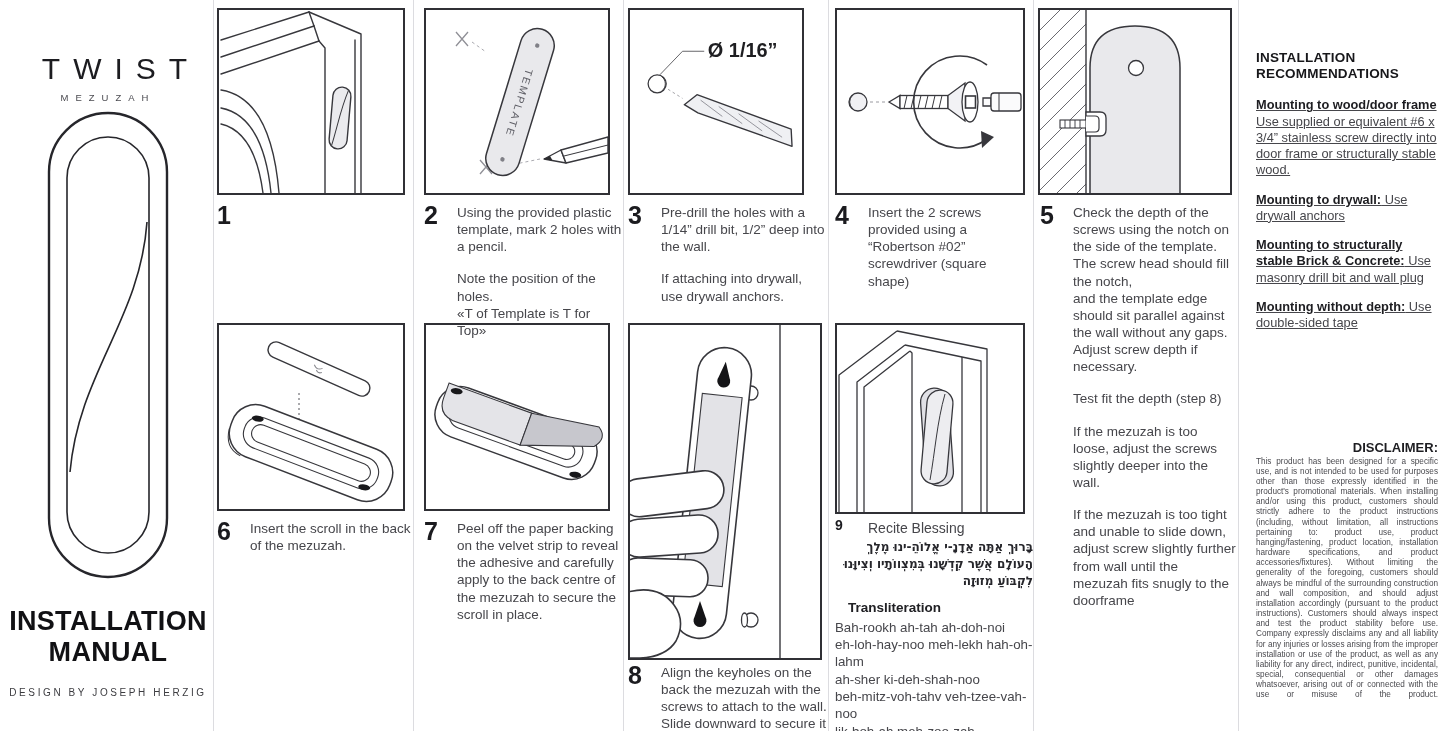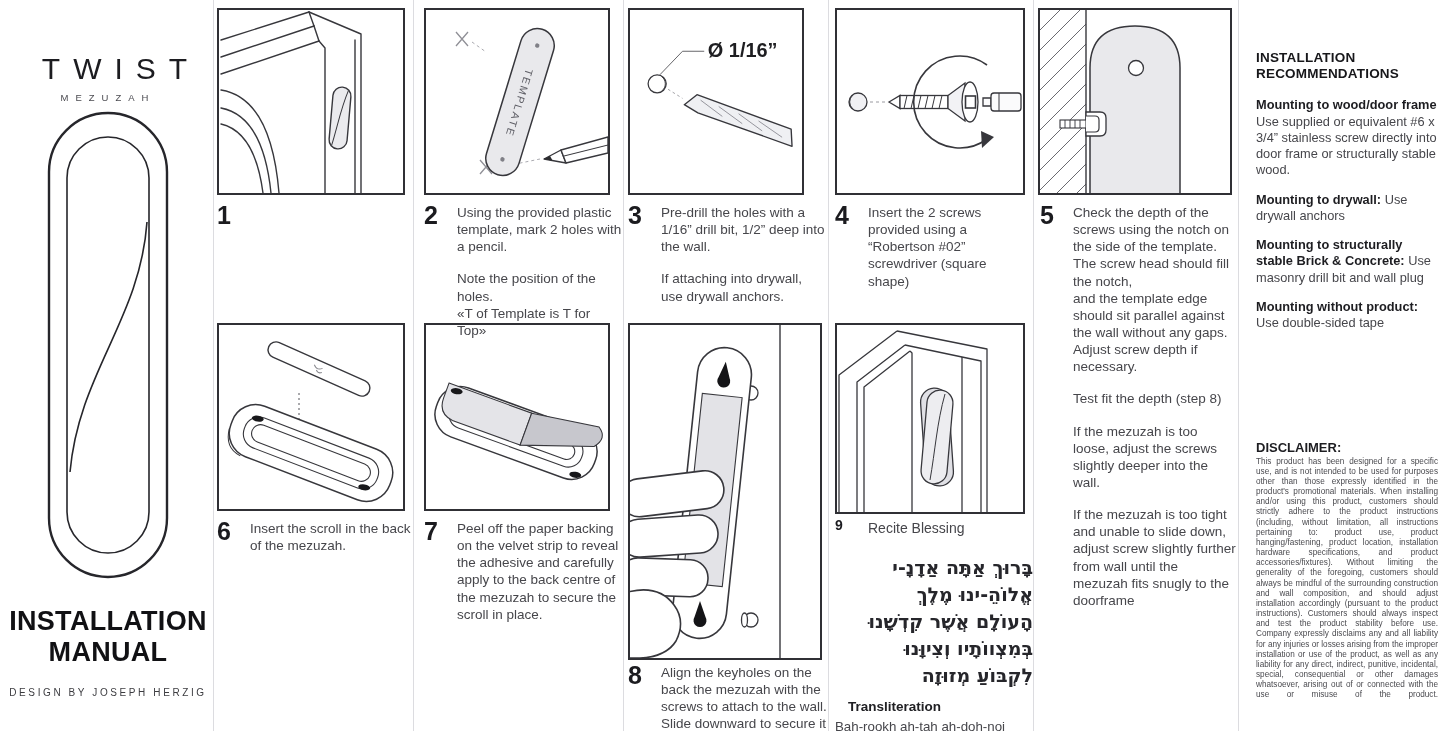--- a/index.html
+++ b/index.html
@@ -23,34 +23,34 @@
   
   .step{position:absolute;display:flex;gap:9px;}
   .num{font-weight:800;font-size:25px;line-height:.95;color:#1b1b1f;min-width:24px;flex:none;}
   .stext{font-size:13.5px;line-height:1.27;color:#46464b;}
   .stext p{margin:0 0 15px;white-space:pre-line;}
   .stext p:last-child{margin-bottom:0;}
   
   .bless{position:absolute;font-size:13.3px;line-height:1.3;color:#46464b;}
   .bless .row9{display:flex;gap:9px;align-items:flex-start;}
   .bless .row9 span{margin-top:5px;font-size:14px;}
-  .hebrew{direction:rtl;text-align:right;white-space:pre-line;margin-top:17px;
-          font-family:"DejaVu Sans",sans-serif;font-size:19px;font-weight:600;
+  .hebrew{direction:rtl;text-align:right;white-space:pre-line;margin-top:2px;
+          font-family:"DejaVu Sans",sans-serif;font-size:12px;font-weight:600;
           line-height:1.42;color:#26262b;}
   .sub-h{font-weight:700;color:#202024;margin:9px 13px 2px;font-size:13.5px;}
   .pre{white-space:pre-line;}
   
   .rcol{position:absolute;left:1256px;width:182px;font-size:12.8px;line-height:1.27;color:#46464b;}
   .rec-title{font-weight:700;font-size:13.5px;line-height:1.2;letter-spacing:.2px;
              color:#17171a;white-space:pre-line;margin:0 0 15px;}
-  .rec{margin:12px 0 13px;}
+  .rec{margin:12px 0 13px;text-decoration:underline;}
   .rec b,.note b,.legal-h{color:#1d1d21;font-weight:700;}
   .block{display:block;}
   .note-body{margin-top:1px;font-size:13.2px;line-height:1.3;}
-  .legal-h{font-size:13px;}
+  .legal-h{font-size:13px;text-align:right;}
   .legal{font-size:8.2px;line-height:1.24;text-align:justify;
          text-align-last:justify;color:#4a4a4f;}
   svg text{font-family:"Liberation Sans",sans-serif;}
 </style>
 </head>
 <body>
 
 <div class="page">
 
   <div class="divider" style="left:213px"></div>
@@ -291,21 +291,21 @@
     <div class="stext">
       <p>Using the provided plastic template, mark 2 holes with a pencil.</p>
       <p>Note the position of the holes.
 «T of Template is T for Top»</p>
     </div>
   </div>
 
   <div class="step" style="left:628px;top:204px;width:198px">
     <span class="num">3</span>
     <div class="stext">
-      <p>Pre-drill the holes with a 1/16” drill bit, 1/2” deep into the wall.</p>
+      <p>Pre-drill the holes with a 1/14” drill bit, 1/2” deep into the wall.</p>
       <p>If attaching into drywall, use drywall anchors.</p>
     </div>
   </div>
 
   <div class="step" style="left:835px;top:204px;width:194px">
     <span class="num">4</span>
     <div class="stext">
         <p>Insert the 2 screws provided using a “Robertson #02” screwdriver (square shape)</p>
       </div>
   </div>
@@ -365,21 +365,21 @@
     <p class="rec">
       <b class="block">Mounting to wood/door frame</b><span>Use supplied or equivalent #6 x 3/4” stainless screw directly into door frame or structurally stable wood.</span>
     </p>
     <p class="rec">
       <b>Mounting to drywall:</b><span> Use drywall anchors</span>
     </p>
     <p class="rec">
       <b>Mounting to structurally stable Brick &amp; Concrete:</b><span> Use masonry drill bit and wall plug</span>
     </p>
     <p class="rec">
-      <b>Mounting without product:</b><span> Use double-sided tape</span>
+      <b>Mounting without depth:</b><span> Use double-sided tape</span>
     </p>
   </div>
 
 
   <div class="rcol" style="top:440px">
     <b class="legal-h block">DISCLAIMER:</b>
     <div class="legal">This product has been designed for a specific use, and is not intended to be used for purposes other than those expressly identified in the product's promotional materials. When installing and/or using this product, customers should strictly adhere to the product instructions (including, without limitation, all instructions pertaining to: product use, product hanging/fastening, product location, installation hardware specifications, and product accessories/fixtures). Without limiting the generality of the foregoing, customers should always be mindful of the surrounding construction and wall composition, and should adjust installation accordingly (pursuant to the product instructions). Customers should always inspect and test the product stability before use. Company expressly disclaims any and all liability for any injuries or losses arising from the improper installation or use of the product, as well as any liability for any direct, indirect, punitive, incidental, special, consequential or other damages whatsoever, arising out of or connected with the use or misuse of the product.</div>
   </div>
 
 </div>

